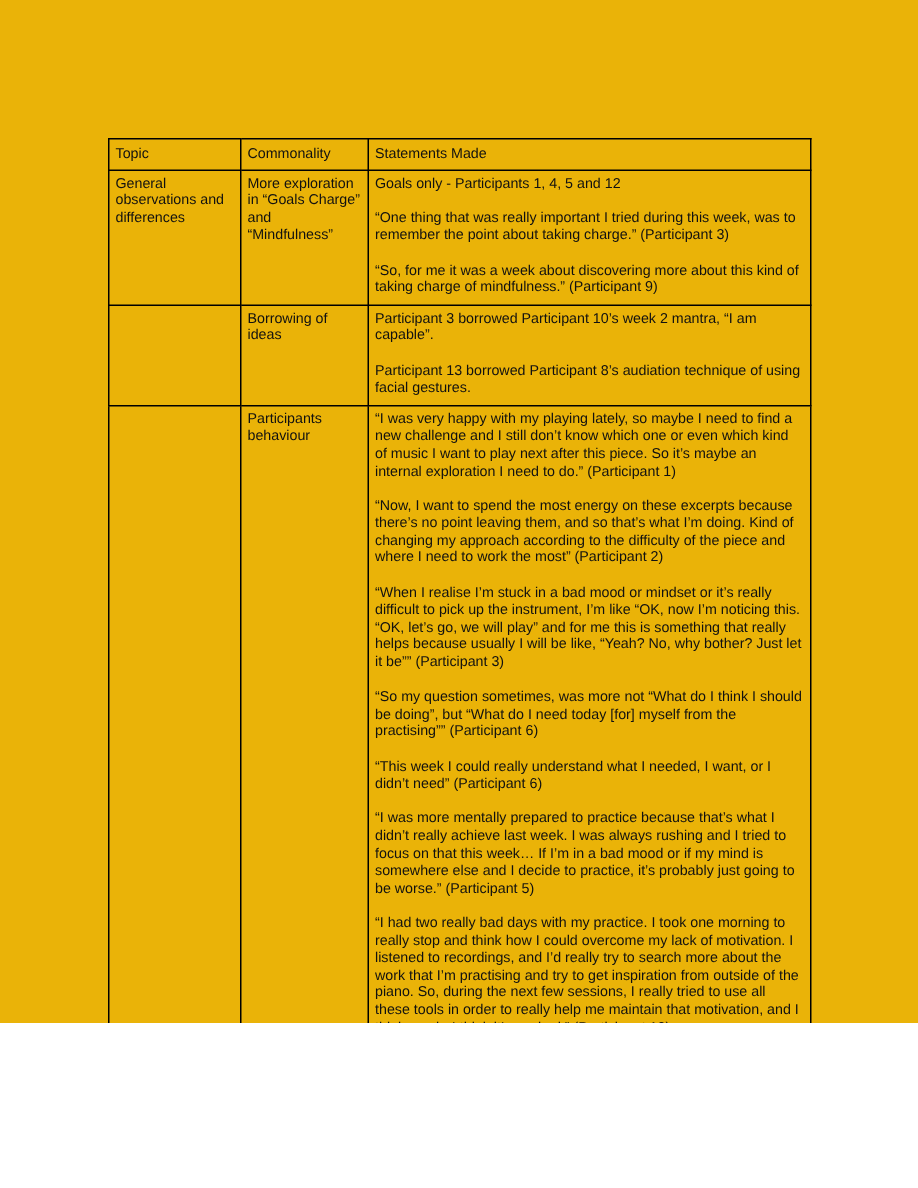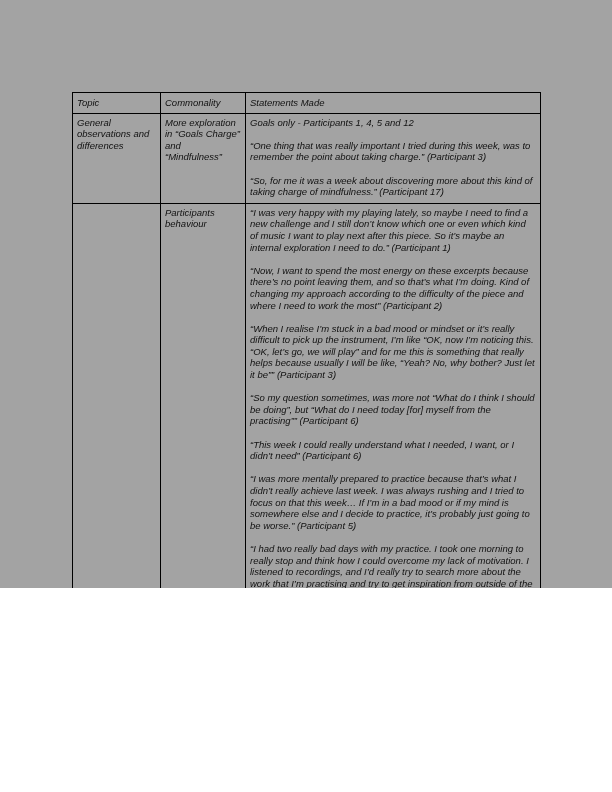--- a/index.html
+++ b/index.html
@@ -4,24 +4,23 @@
 <style>
   * { box-sizing: border-box; }
   html, body { margin: 0; padding: 0; }
   body {
     background: #ffffff;
     font-family: "Liberation Sans", sans-serif;
   }
   .page {
     position: relative;
     width: 612px;
-    height: 588px;
-    background: #a3a3a3;
+    height: 682px;
+    background: #eab308;
     overflow: hidden;
-    font-style: italic;
   }
   table.statements {
     position: absolute;
     left: 72px;
     top: 92px;
     width: 468px;
     border-collapse: collapse;
     table-layout: fixed;
   }
   col.c-topic { width: 88px; }
@@ -66,21 +65,29 @@
         <th>Statements Made</th>
       </tr>
     </thead>
     <tbody>
       <tr>
         <td>General observations and differences</td>
         <td>More exploration in “Goals Charge” and “Mindfulness”</td>
         <td>
           <p>Goals only - Participants 1, 4, 5 and 12</p>
           <p>“One thing that was really important I tried during this week, was to remember the point about taking charge.” (Participant 3)</p>
-          <p>“So, for me it was a week about discovering more about this kind of taking charge of mindfulness.” (Participant 17)</p>
+          <p>“So, for me it was a week about discovering more about this kind of taking charge of mindfulness.” (Participant 9)</p>
+        </td>
+      </tr>
+      <tr>
+        <td></td>
+        <td>Borrowing of ideas</td>
+        <td>
+          <p>Participant 3 borrowed Participant 10’s  week 2 mantra, “I am capable”.</p>
+          <p>Participant 13 borrowed Participant 8’s audiation technique of using facial gestures.</p>
         </td>
       </tr>
       <tr>
         <td></td>
         <td>Participants behaviour</td>
         <td>
           <p>“I was very happy with my playing lately, so maybe I need to find a new challenge and I still don’t know which one or even which kind of music I want to play next after this piece. So it’s maybe an internal exploration I need to do.” (Participant 1)</p>
           <p>“Now, I want to spend the most energy on these excerpts because there’s no point leaving them, and so that’s what I’m doing. Kind of changing my approach according to the difficulty of the piece and where I need to work the most” (Participant 2)</p>
           <p>“When I realise I’m stuck in a bad mood or mindset or it’s really difficult to pick up the instrument, I’m like “OK, now I’m noticing this. “OK, let’s go, we will play” and for me this is something that really helps because usually I will be like, “Yeah? No, why bother? Just let it be”” (Participant 3)</p>
           <p>“So my question sometimes, was more not “What do I think I should be doing”, but “What do I need today [for] myself from the practising”” (Participant 6)</p>

